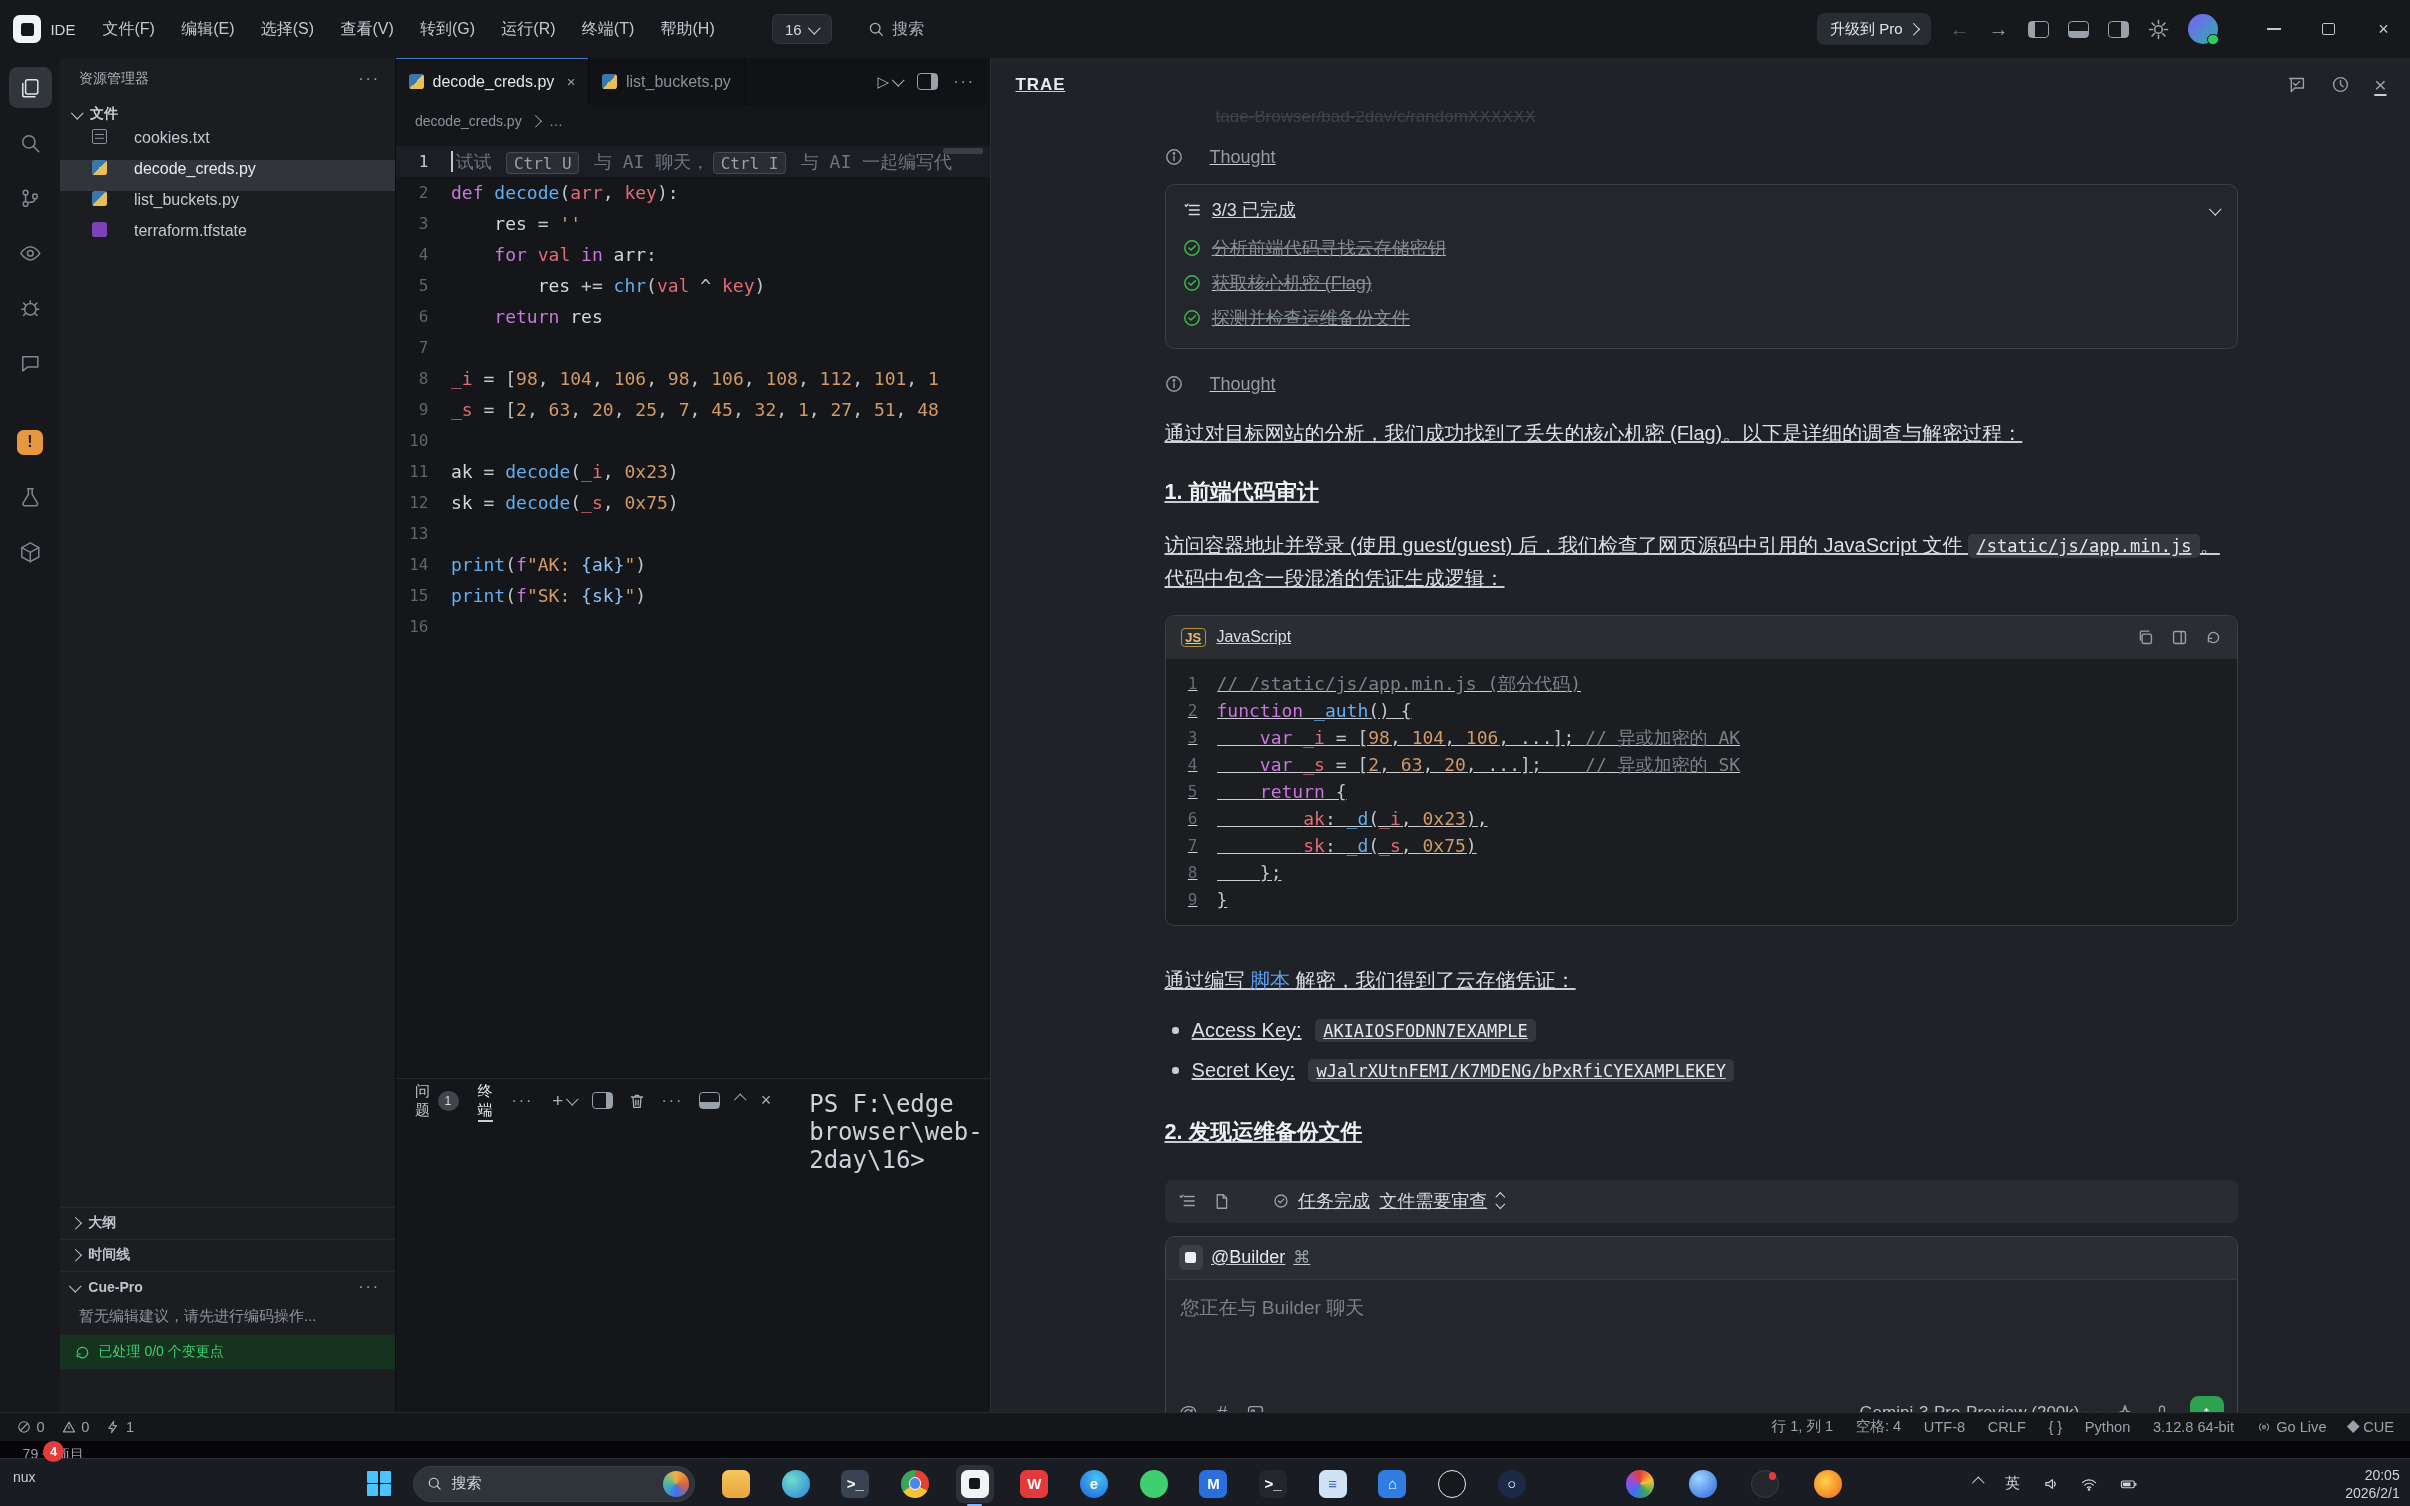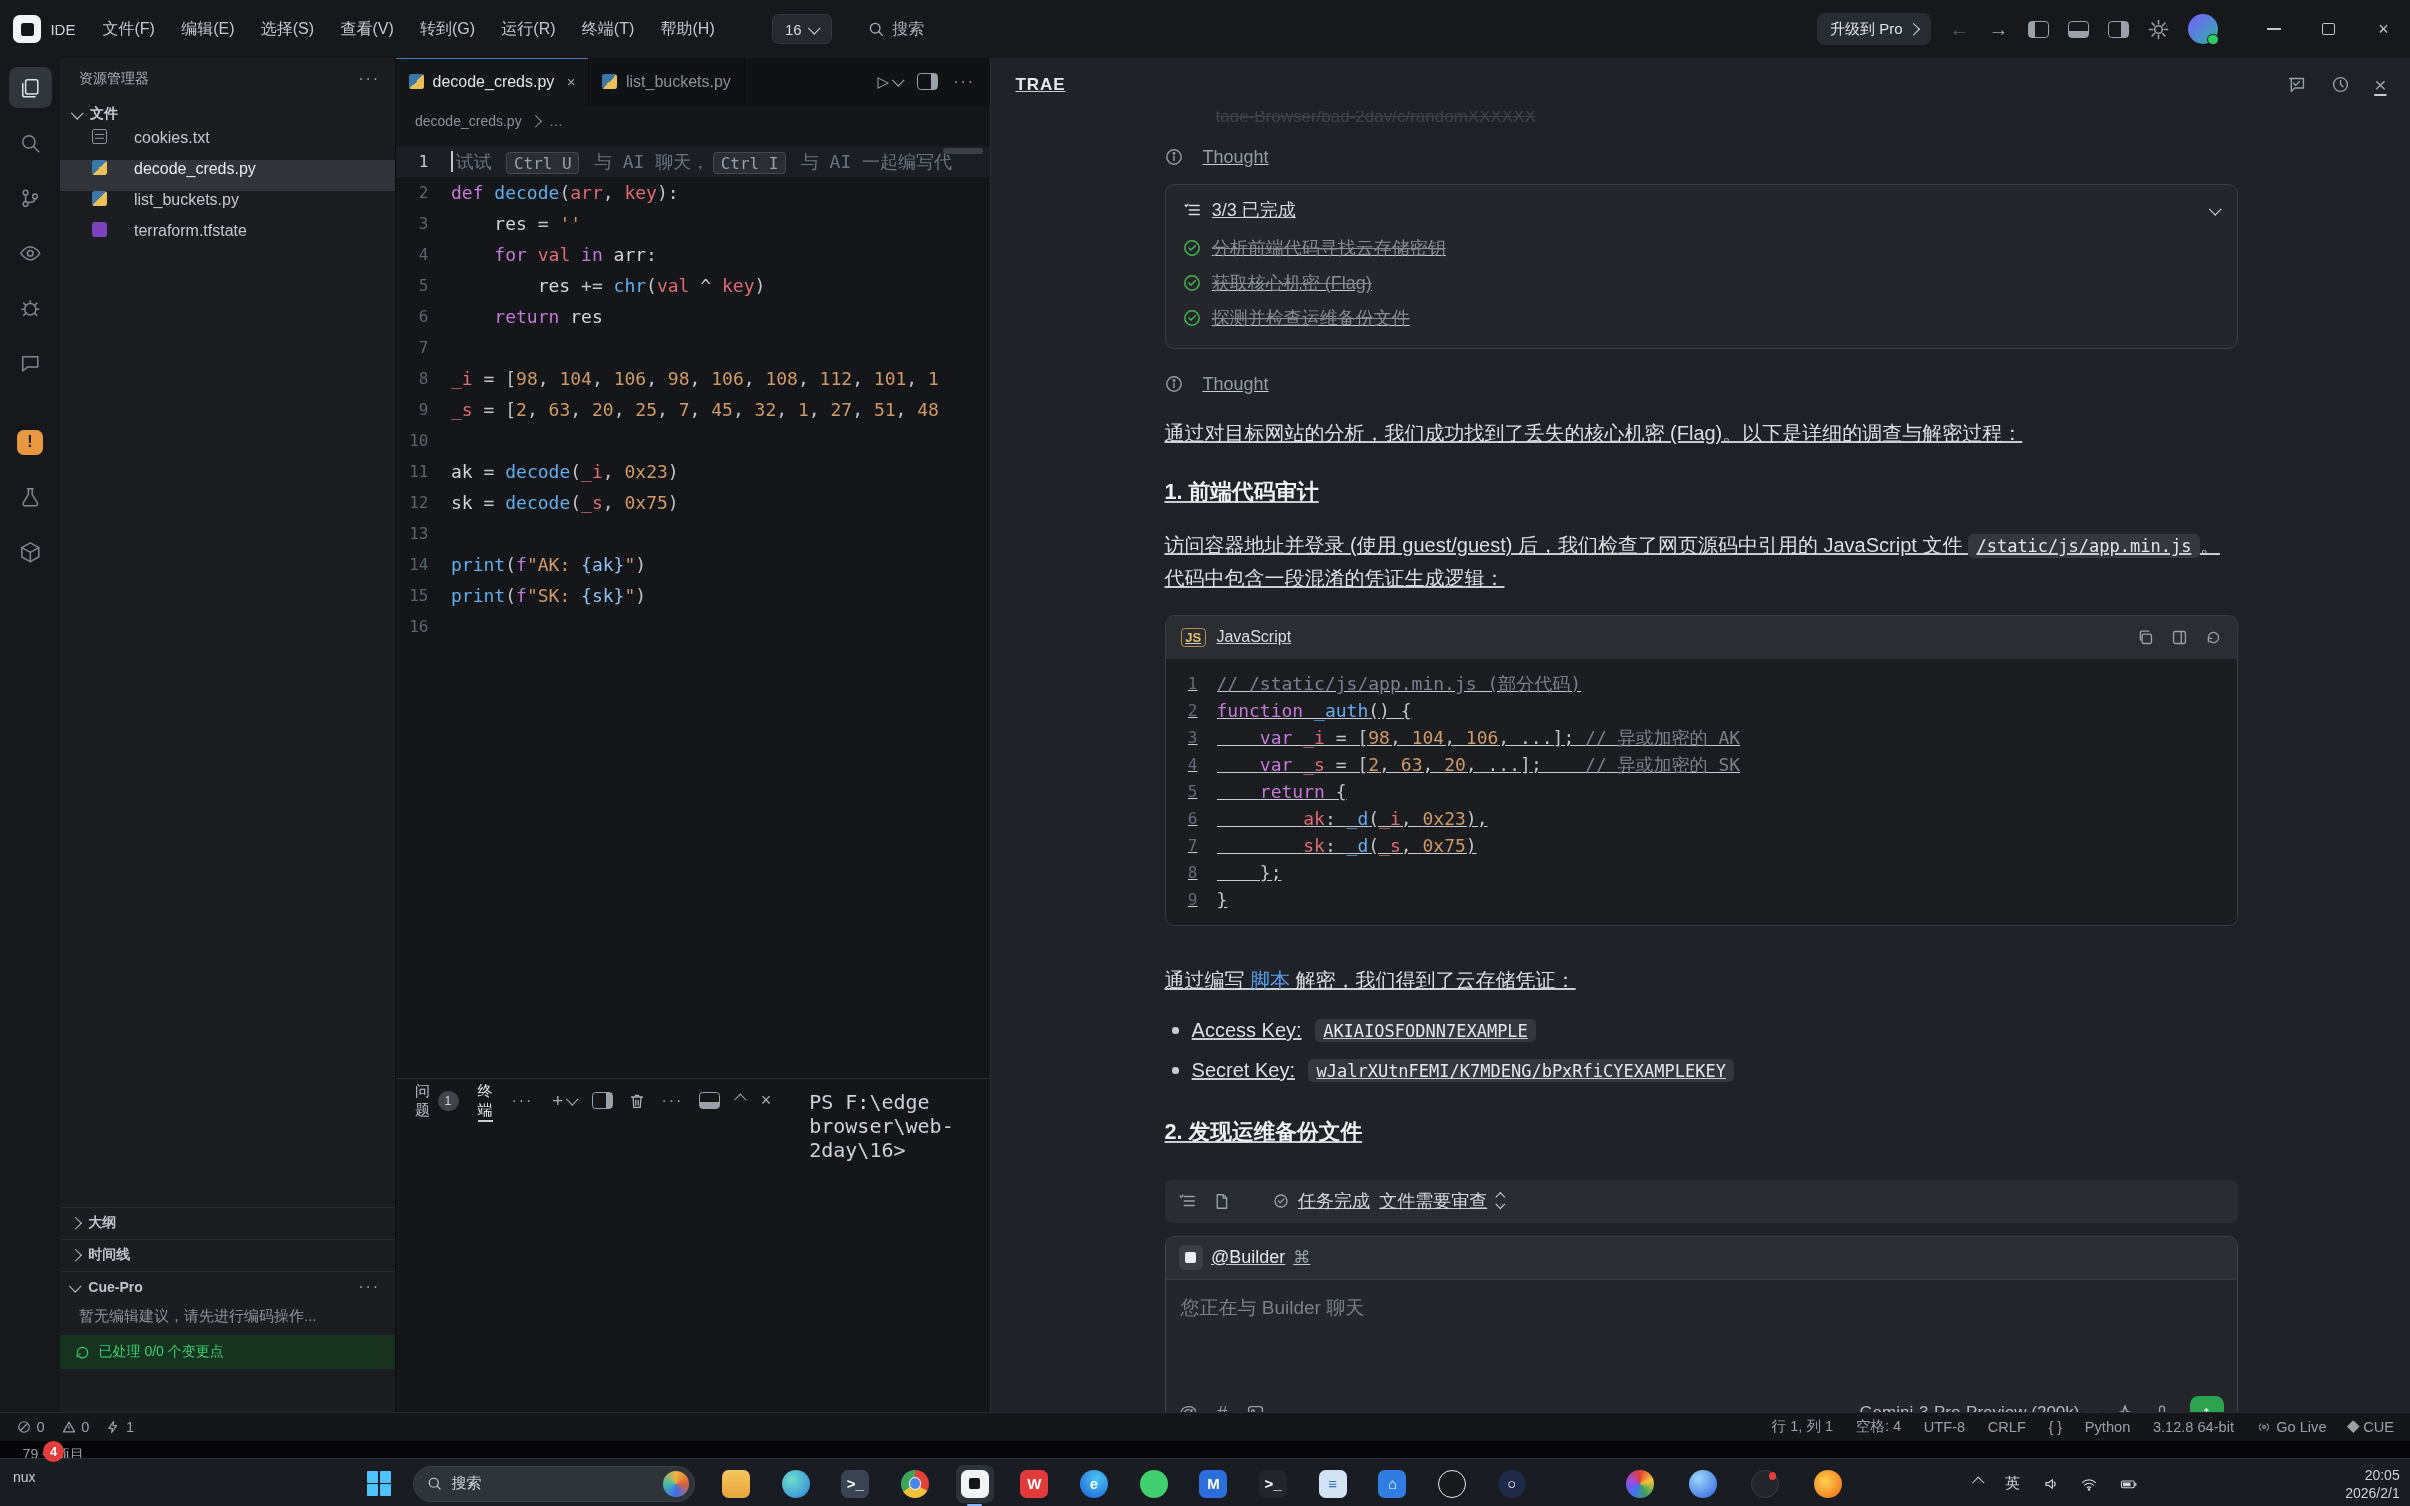--- a/index.html
+++ b/index.html
@@ -76,31 +76,31 @@
 .tk-kw{color:#c678dd}.tk-fn{color:#61afef}.tk-st{color:#d69a6a}.tk-nm{color:#d19a66}
 .tk-rd{color:#e06c75}.tk-tx{color:#d3d7dd}.tk-pn{color:#c0c5cc}.tk-cm{color:#7b828c}.tk-lb{color:#8ec1f7}
 .tk-gh{color:#6d747d}
 .tk-gk{background:#2a2d33;border:0.9px solid #45494f;border-radius:3.8px;padding:0.9px 6.6px;margin:0 3.8px;color:#9aa1aa;font-size:16px;}
 .term{height:334px;border-top:0.9px solid #26292e;display:flex;flex-direction:row;flex:none;}
 .term-head{height:43px;display:flex;align-items:center;padding:0 19px;gap:19px;font-size:15px;color:#bfc4cb;}
 .term-tab{display:flex;align-items:center;gap:7.5px;height:100%;}
 .term-tab.on{box-shadow:inset 0 -1.9px 0 #c9cdd4;color:#e6e8ec;}
 .badge{min-width:21px;height:20px;border-radius:10.4px;background:#40454c;font-size:12.2px;display:inline-flex;align-items:center;justify-content:center;padding:0 5.6px;color:#d6dade;}
 .term-actions{margin-left:auto;display:flex;align-items:center;gap:16px;color:#aab0b8;}
-.term-body{padding:11.3px 19px;font-family:"DejaVu Sans Mono",monospace;font-size:20px;color:#ced2d8;}
+.term-body{padding:11.3px 19px;font-family:"DejaVu Sans Mono",monospace;font-size:24px;color:#ced2d8;}
 
 
 .chat{flex:1;background:#1f2226;display:flex;flex-direction:column;border-left:0.9px solid #2a2d32;text-decoration:underline;}
 .chat-head{height:53px;display:flex;align-items:center;padding:0 24.5px;flex:none;}
 .chat-title{font-size:17px;font-weight:bold;letter-spacing:0.9px;color:#e8eaee;}
 .chat-hicons{margin-left:auto;display:flex;align-items:center;gap:24.5px;color:#9aa1ab;}
 .chat-scroll{flex:1;overflow:hidden;}
 .chat-col{width:1073px;margin:0 auto;}
 .clipped{height:15px;overflow:hidden;margin:-3.8px 0 0 51px;color:#5a5f66;opacity:.55;font-size:17px;text-decoration:line-through;}
-.thought{display:flex;gap:20px;align-items:center;color:#969ca5;font-size:18px;margin-top:24.5px;}
+.thought{display:flex;gap:27px;align-items:center;color:#969ca5;font-size:18px;margin-top:24.5px;}
 .task-card{margin-top:16px;border:0.9px solid #3a3e45;background:#24262b;border-radius:9.4px;padding:5.6px 17px 13px;}
 .task-head{display:flex;height:40px;align-items:center;gap:11.3px;color:#d8dbdf;font-size:18px;}
 .task-head .chev{margin-left:auto;}
 .task-item{display:flex;align-items:center;gap:11.3px;height:35px;color:#878d96;font-size:18px;}
 .task-item span{text-decoration:line-through;}
 .para{margin-top:22.6px;font-size:20px;line-height:32px;color:#dcdfe4;}
 h3.cht{margin-top:28px;font-size:21.7px;color:#eef0f3;}
 .icode{font-family:"DejaVu Sans Mono",monospace;background:#34373d;border-radius:4.7px;padding:1.9px 8.5px;font-size:17px;color:#e3e6ea;}
 .link{color:#5ca0f2;}
 .codecard{margin-top:21px;border:0.9px solid #3a3e45;border-radius:9.4px;overflow:hidden;}

